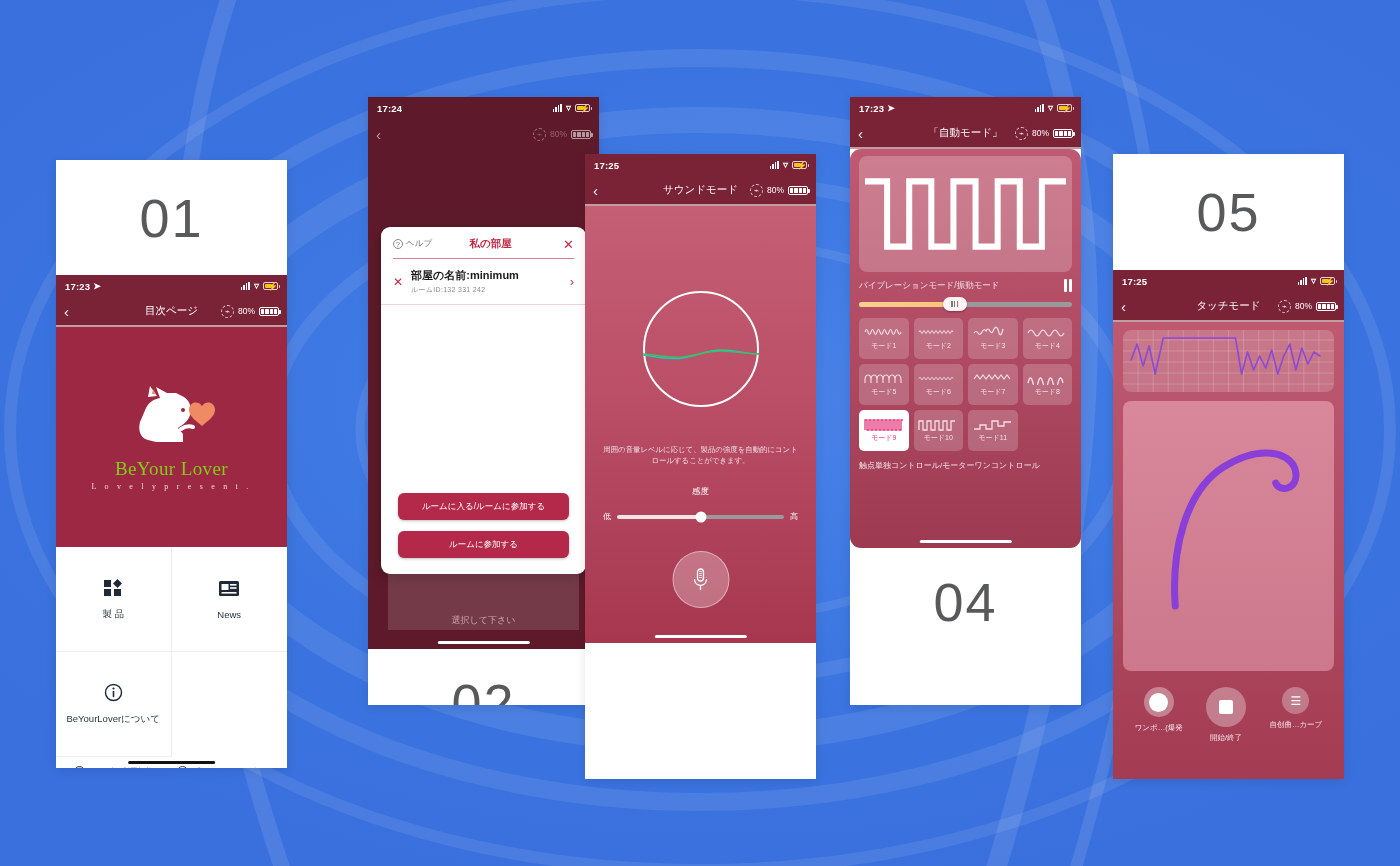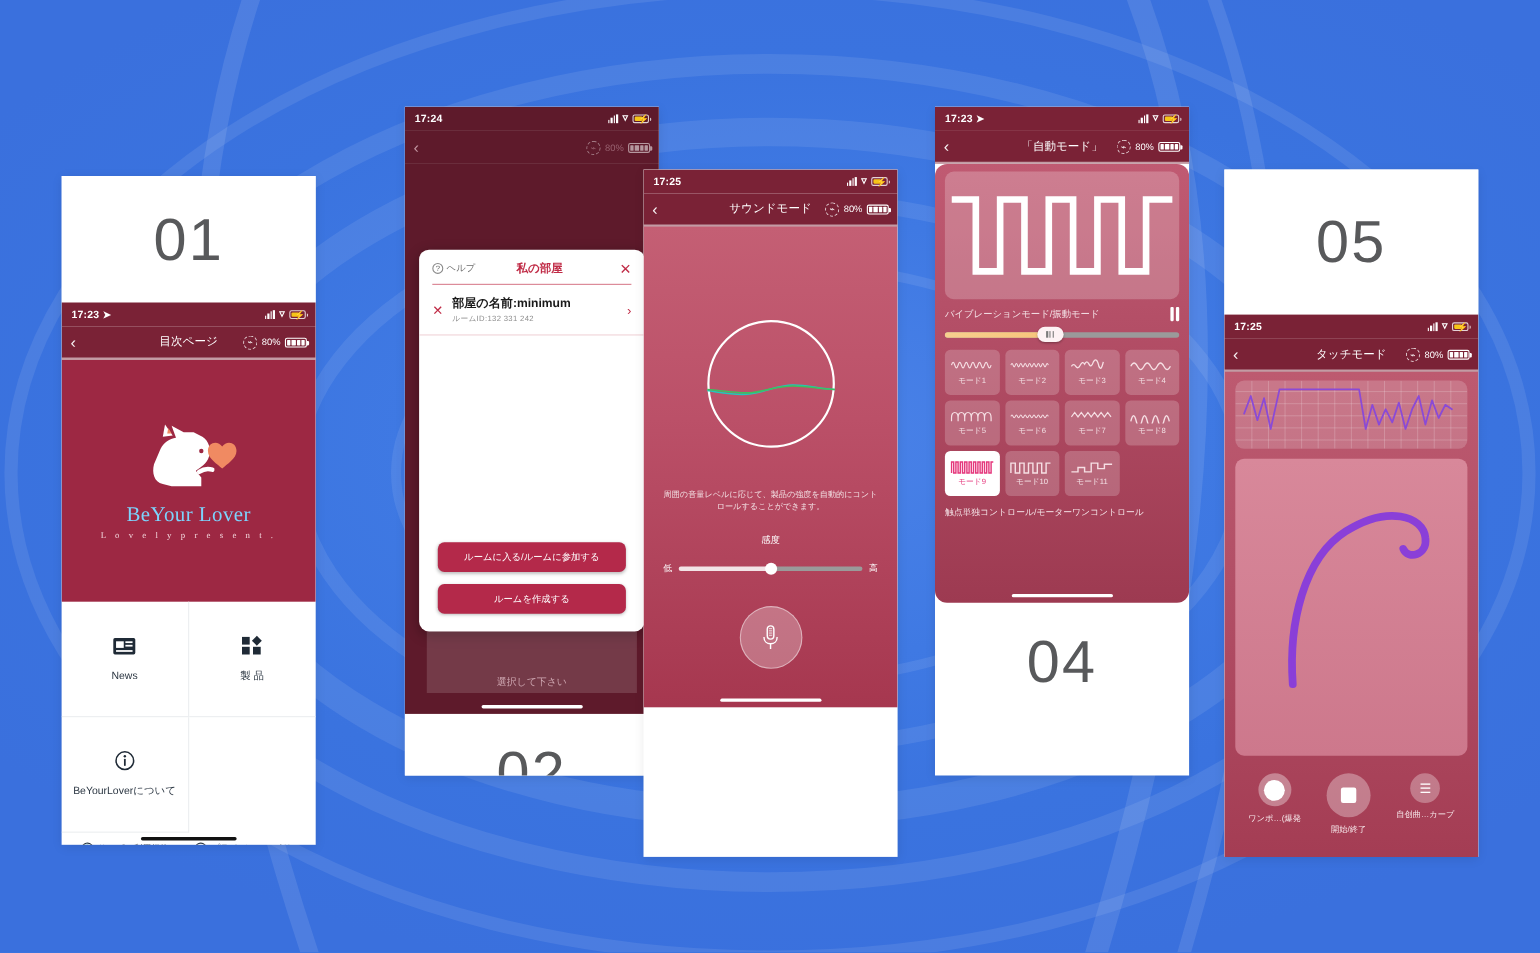--- a/index.html
+++ b/index.html
@@ -68,21 +68,21 @@
   .nav-batt { width:20px;height:9px;border:1px solid #fff;border-radius:2px;position:relative;padding:1px;display:flex;gap:1px;}
   .nav-batt::after{content:"";position:absolute;right:-3px;top:2px;width:2px;height:4px;background:#fff;border-radius:0 1px 1px 0;}
   .nav-batt i{flex:1;background:#fff;border-radius:.5px;}
 
   .homebar { position:absolute; bottom:5px; left:50%; transform:translateX(-50%); width:40%; height:3.5px; background:#fff; border-radius:2px;}
 
   
   #p1 { left:56px; top:160px; width:231px; height:608px; }
   #p1 .numblock { height:115px; }
   #p1 .brandarea { background:#9d2843; height:220px; display:flex; flex-direction:column; align-items:center; justify-content:center; gap:2px;}
-  .brand-name{ color:#7dd3fc; font-family:"Liberation Serif", serif; font-size:19px; letter-spacing:.4px; }
+  .brand-name{ color:#84cc16; font-family:"Liberation Serif", serif; font-size:19px; letter-spacing:.4px; }
   .brand-sub{ color:#f3d6dc; font-size:8px; letter-spacing:3.2px; font-family:"Liberation Serif", serif;}
   .grid2 { display:grid; grid-template-columns:1fr 1fr; }
   .gcell { height:105px; display:flex;flex-direction:column;align-items:center;justify-content:center;gap:9px;
            border-right:1px solid #eceef0; border-bottom:1px solid #eceef0; color:#2b3642; font-size:9.5px;}
   .gcell:nth-child(2n){border-right:none;}
   .gicon{ color:#1f2a36; }
   .footlinks { display:flex; height:28px; align-items:center; }
   .flink{flex:1;display:flex;align-items:center;justify-content:center;gap:4px;font-size:8px;color:#2b3642;}
   .flink .circ{width:11px;height:11px;border:1.2px solid #2b3642;border-radius:50%;display:flex;align-items:center;justify-content:center;font-size:7px;}
   .iosbar-dark{position:absolute;bottom:4px;left:50%;transform:translateX(-50%);width:38%;height:3.5px;background:#111;border-radius:2px;}
@@ -145,21 +145,21 @@
   .mcell.sel span{color:#e5377c;}
   .sect-label{color:#f4e2e6;font-size:8px;margin:9px 0 6px;}
   .motor-row{display:flex;gap:7px;}
   .motor{flex:1;background:#fff;border-radius:5px;height:27px;display:flex;align-items:center;padding:0 6px;gap:4px;}
   .motor-name{font-size:7.5px;color:#b4294a;font-weight:bold;}
   .motor-pause{margin-left:auto;display:flex;gap:2px;}
   .motor-pause i{display:block;width:2.6px;height:12px;background:#e5377c;border-radius:1px;}
 
   
   #p5 { left:1113px; top:154px; width:231px; height:625px; }
-  #p5 .numblock{height:132px;}
+  #p5 .numblock{height:116px;}
   .tm-body{background:linear-gradient(180deg,#bd5a70 0%,#b24f66 40%,#a23a51 100%);height:477px;position:relative;padding:8px 10px 0;}
   .tm-graph{background:rgba(255,255,255,.18);border-radius:8px;height:62px;overflow:hidden;}
   .tm-canvas{background:linear-gradient(180deg,#d8889a 0%,#cd788c 100%);border-radius:8px;height:270px;margin-top:9px;position:relative;overflow:hidden;}
   .tm-foot{display:flex;align-items:flex-start;justify-content:space-around;margin-top:16px;}
   .tfb{display:flex;flex-direction:column;align-items:center;gap:6px;}
   .tfb-label{color:#f6e6e9;font-size:7.5px;}
   .btn-circ{border-radius:50%;display:flex;align-items:center;justify-content:center;}
   .b-onepoint{width:30px;height:30px;background:rgba(255,255,255,.35);}
   .b-onepoint i{width:19px;height:19px;border-radius:50%;background:#fff;display:block;}
   .b-startstop{width:40px;height:40px;background:rgba(255,255,255,.32);}
@@ -234,40 +234,40 @@
       <path d="M55 45 q6 -4 12 -2" stroke="#ffffff" stroke-width="4" fill="none" stroke-linecap="round"></path>
       <path d="M76 22 c-4 -6 -13 -4 -13 4 c0 7 9 12 13 16 c4 -4 13 -9 13 -16 c0 -8 -9 -10 -13 -4 Z" fill="#f08a62"></path>
     </svg>
     <div class="brand-name">BeYour Lover</div>
     <div class="brand-sub">L o v e l y   p r e s e n t .</div>
   </div>
 
   <div class="grid2">
     <div class="gcell">
       <span class="gicon">
+        <svg width="21" height="19" viewBox="0 0 21 19">
+            <rect x="1" y="2" width="7" height="7" fill="#1f2a36"></rect>
+            <path d="M14.5 1 L19 5.5 L14.5 10 L10 5.5 Z" fill="#1f2a36"></path>
+            <rect x="1" y="11" width="7" height="7" fill="#1f2a36"></rect>
+            <rect x="11" y="11" width="7" height="7" fill="#1f2a36"></rect>
+          </svg>
+      </span>
+      <span>製 品</span>
+    </div>
+    <div class="gcell">
+      <span class="gicon">
         <svg width="22" height="19" viewBox="0 0 22 19">
             <rect x="1" y="2" width="20" height="15" rx="1.5" fill="#1f2a36"></rect>
             <rect x="3.5" y="5" width="7" height="6" fill="#fff"></rect>
             <rect x="12" y="5" width="6.5" height="1.6" fill="#fff"></rect>
             <rect x="12" y="8.2" width="6.5" height="1.6" fill="#fff"></rect>
             <rect x="3.5" y="13" width="15" height="1.6" fill="#fff"></rect>
           </svg>
       </span>
       <span>News</span>
-    </div>
-    <div class="gcell">
-      <span class="gicon">
-        <svg width="21" height="19" viewBox="0 0 21 19">
-            <rect x="1" y="2" width="7" height="7" fill="#1f2a36"></rect>
-            <path d="M14.5 1 L19 5.5 L14.5 10 L10 5.5 Z" fill="#1f2a36"></path>
-            <rect x="1" y="11" width="7" height="7" fill="#1f2a36"></rect>
-            <rect x="11" y="11" width="7" height="7" fill="#1f2a36"></rect>
-          </svg>
-      </span>
-      <span>製 品</span>
     </div>
     <div class="gcell">
       <span class="gicon">
         <svg width="21" height="19" viewBox="0 0 21 19">
             <circle cx="10.5" cy="9.5" r="8" fill="none" stroke="#1f2a36" stroke-width="1.4"></circle>
             <circle cx="10.5" cy="5.5" r="1.1" fill="#1f2a36"></circle>
             <rect x="9.7" y="7.8" width="1.6" height="6.5" rx=".7" fill="#1f2a36"></rect>
           </svg>
       </span>
       <span>BeYourLoverについて</span>
@@ -337,21 +337,21 @@
         <span class="room-del">✕</span>
         <span class="room-info">
           <span class="room-name" style="display:block">部屋の名前:minimum</span>
           <span class="room-id" style="display:block">ルームID:132  331  242</span>
         </span>
         <span class="room-chev">›</span>
       </div>
 
       <div class="modal-btns">
         <div class="mbtn">ルームに入る/ルームに参加する</div>
-        <div class="mbtn">ルームを作成する</div>
+        <div class="mbtn">ルームに参加する</div>
       </div>
     </div>
     <div class="sheet-ghost"></div>
     <div class="pickhint">選択して下さい</div>
     <div class="homebar"></div>
   </div>
 
   <div class="numblock" style="height:108px">
     <div class="numlabel">02</div>
   </div>

